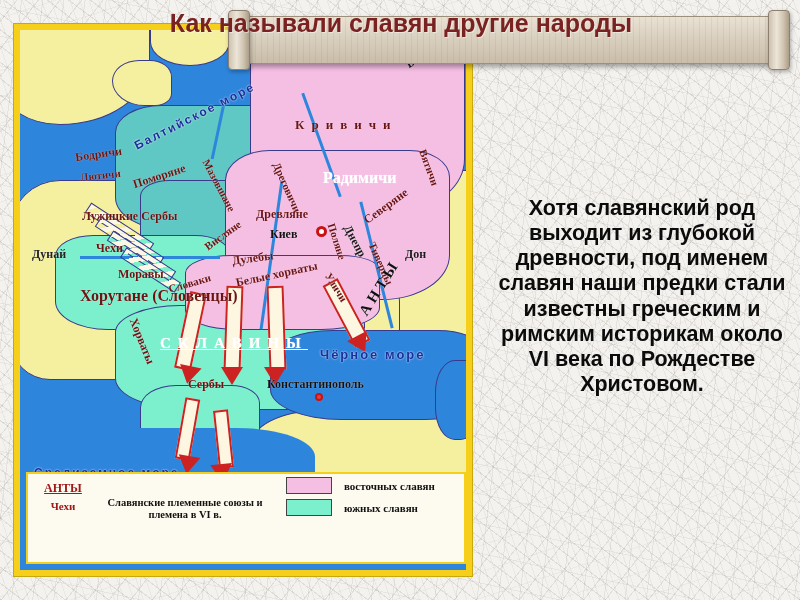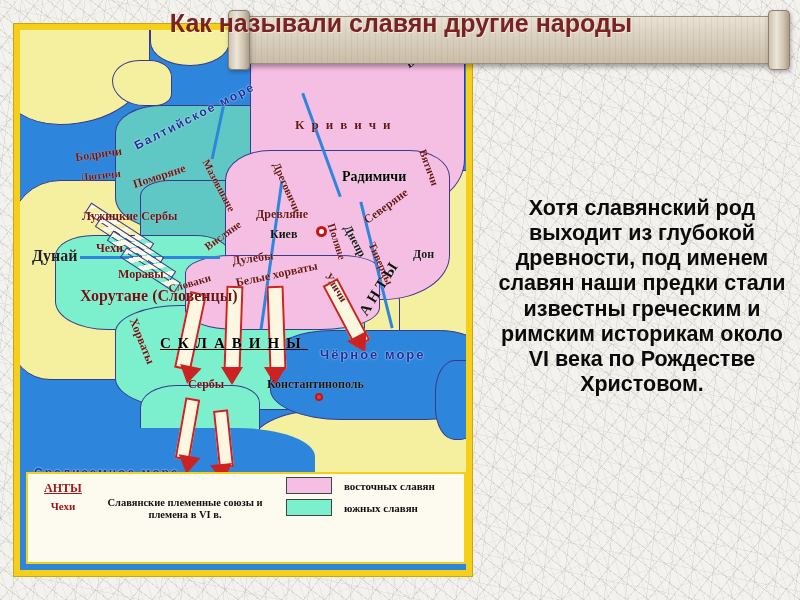--- a/index.html
+++ b/index.html
@@ -233,58 +233,58 @@
     <div class="arrow-big" style="left:160px;top:368px;width:15px;height:62px;transform:rotate(10deg);"></div>
     <div class="arrow-head" style="left:157px;top:426px;transform:rotate(10deg);"></div>
 
     <div class="arrow-big" style="left:196px;top:380px;width:15px;height:58px;transform:rotate(-6deg);"></div>
     <div class="arrow-head" style="left:191px;top:434px;transform:rotate(-6deg);"></div>
 
     <div class="mlabel sea-name" style="left:108px;top:80px;font-size:12px;transform:rotate(-27deg);">Балтийское море</div>
     <div class="mlabel sea-name" style="left:300px;top:318px;font-size:13px;">Чёрное море</div>
     <div class="mlabel sea-name" style="left:14px;top:437px;font-size:12px;">Средиземное море</div>
 
-    <div class="mlabel" style="left:12px;top:218px;font-size:16px;color:#222;">Дунай</div>
+    <div class="mlabel" style="left:12px;top:218px;font-size:12px;color:#222;">Дунай</div>
     <div class="mlabel" style="left:318px;top:205px;font-size:12px;transform:rotate(62deg);">Днепр</div>
-    <div class="mlabel" style="left:385px;top:218px;font-size:12px;margin-left:8px;">Дон</div>
+    <div class="mlabel" style="left:385px;top:218px;font-size:12px;">Дон</div>
     <div class="mlabel" style="left:385px;top:22px;font-size:11px;transform:rotate(-32deg);">Волга</div>
 
     <div class="mlabel city" style="left:250px;top:198px;font-size:12px;">Киев</div>
     <div class="city-dot" style="left:296px;top:196px;"></div>
     <div class="mlabel city" style="left:247px;top:348px;font-size:12px;">Константинополь</div>
     <div class="city-dot small" style="left:295px;top:363px;"></div>
 
     <div class="mlabel" style="left:55px;top:118px;font-size:12px;color:#6b1414;transform:rotate(-8deg);">Бодричи</div>
     <div class="mlabel" style="left:60px;top:140px;font-size:11px;color:#6b1414;transform:rotate(-6deg);">Лютичи</div>
     <div class="mlabel" style="left:112px;top:140px;font-size:12px;color:#6b1414;transform:rotate(-18deg);">Поморяне</div>
     <div class="mlabel" style="left:170px;top:150px;font-size:11px;color:#6b1414;transform:rotate(62deg);">Мазовшане</div>
     <div class="mlabel" style="left:62px;top:180px;font-size:12px;color:#6b1414;text-align:center;line-height:1.05;">Лужицкие Сербы</div>
     <div class="mlabel" style="left:76px;top:212px;font-size:12px;color:#6b1414;">Чехи</div>
     <div class="mlabel" style="left:98px;top:238px;font-size:12px;color:#6b1414;">Моравы</div>
     <div class="mlabel" style="left:182px;top:200px;font-size:11px;color:#6b1414;transform:rotate(-36deg);">Вислянe</div>
     <div class="mlabel" style="left:148px;top:248px;font-size:11px;color:#6b1414;transform:rotate(-16deg);">Словаки</div>
 
     <div class="mlabel" style="left:272px;top:12px;font-size:12px;color:#6b1414;text-align:center;line-height:1.05;">Словене (ильменские)</div>
     <div class="mlabel spread" style="left:275px;top:88px;font-size:13px;color:#6b1414;">Кривичи</div>
-    <div class="mlabel" style="left:322px;top:140px;font-size:14px;color:#000000;">Радимичи</div>
+    <div class="mlabel" style="left:303px;top:140px;font-size:16px;color:#ffffff;">Радимичи</div>
     <div class="mlabel" style="left:390px;top:132px;font-size:11px;color:#6b1414;transform:rotate(70deg);">Вятичи</div>
     <div class="mlabel" style="left:240px;top:152px;font-size:11px;color:#6b1414;transform:rotate(66deg);">Дреговичи</div>
     <div class="mlabel" style="left:236px;top:178px;font-size:12px;color:#6b1414;">Древляне</div>
     <div class="mlabel" style="left:340px;top:170px;font-size:12px;color:#6b1414;transform:rotate(-36deg);">Северяне</div>
     <div class="mlabel" style="left:298px;top:206px;font-size:11px;color:#6b1414;transform:rotate(72deg);">Поляне</div>
     <div class="mlabel" style="left:212px;top:222px;font-size:12px;color:#6b1414;transform:rotate(-8deg);">Дулебы</div>
     <div class="mlabel" style="left:300px;top:252px;font-size:11px;color:#6b1414;transform:rotate(58deg);">Уличи</div>
     <div class="mlabel" style="left:338px;top:228px;font-size:11px;color:#6b1414;transform:rotate(66deg);">Тиверцы</div>
     <div class="mlabel" style="left:215px;top:238px;font-size:12px;color:#6b1414;transform:rotate(-12deg);">Белые хорваты</div>
 
     <div class="mlabel" style="left:60px;top:258px;font-size:16px;color:#6b1414;text-align:center;line-height:1.05;">Хорутане (Словенцы)</div>
     <div class="mlabel" style="left:98px;top:305px;font-size:12px;color:#6b1414;transform:rotate(68deg);">Хорваты</div>
     <div class="mlabel" style="left:168px;top:348px;font-size:12px;color:#6b1414;">Сербы</div>
 
-    <div class="mlabel spread" style="left:140px;top:306px;font-size:15px;color:#000000;text-decoration:underline;">СКЛАВИНЫ</div>
+    <div class="mlabel spread" style="left:140px;top:306px;font-size:15px;color:#ffffff;text-decoration:underline;">СКЛАВИНЫ</div>
     <div class="mlabel" style="left:328px;top:250px;font-size:15px;color:#111;transform:rotate(-58deg);letter-spacing:4px;">АНТЫ</div>
   </div>
 
   <div id="legend">
     <div class="legend-left">
 
       <div class="leg-row">
         <div class="leg-key anty">АНТЫ</div>
       </div>
 

